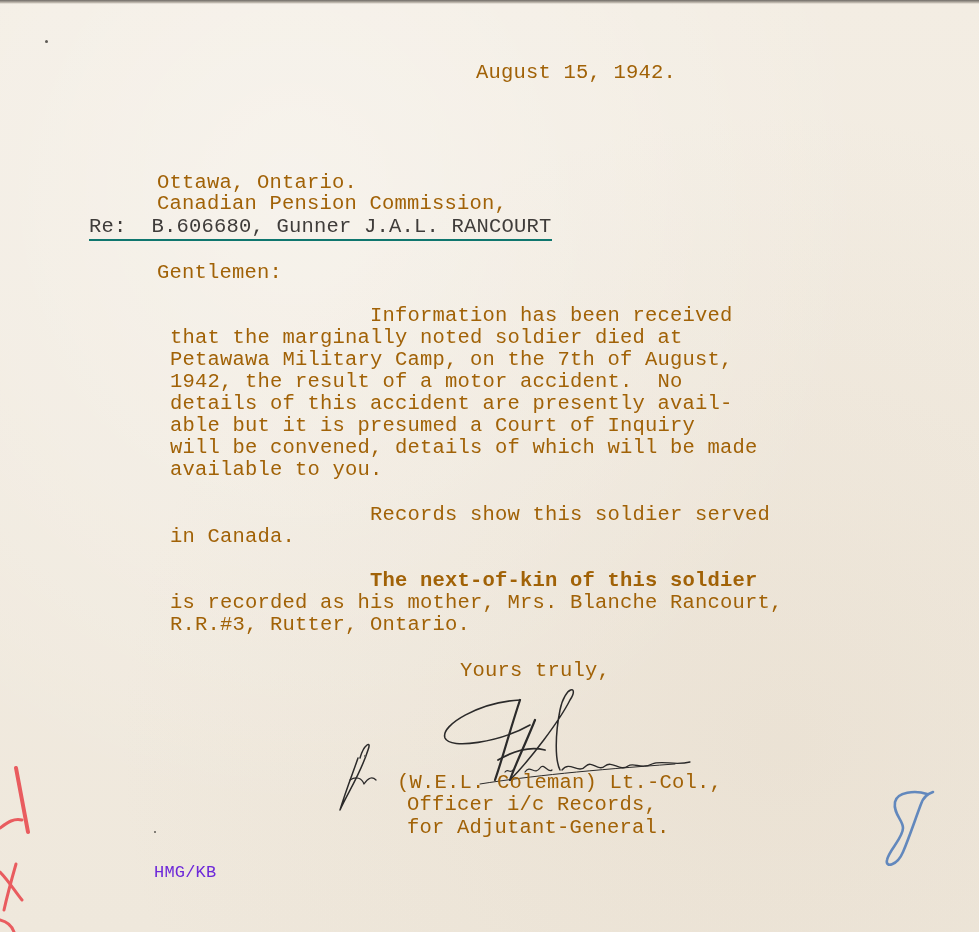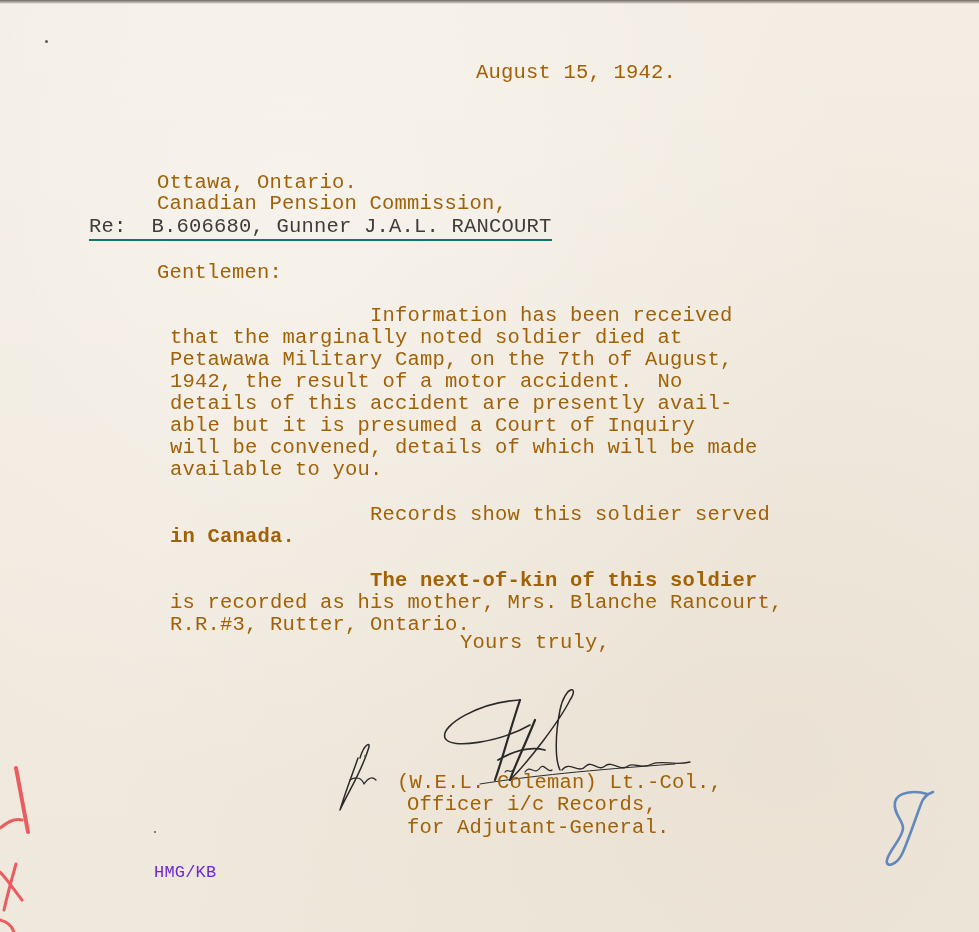--- a/index.html
+++ b/index.html
@@ -42,21 +42,21 @@
     .addr1 { left: 157px; top: 149px; margin-top: 44px; }
     .addr2 { left: 157px; top: 172px; }
     .re {
       left: 89px; top: 216px;
       border-bottom: 2px solid #0f766e;
       padding-bottom: 1px;
       color: #3f3c3a;
     }
     .salutation { left: 157px; top: 262px; }
     .p { left: 170px; }
-    .closing { left: 460px; top: 632px; }
+    .closing { left: 460px; top: 660px; }
     .sig1 { left: 397px; top: 772px; }
     .sig2 { left: 407px; top: 794px; }
     .sig3 { left: 407px; top: 817px; }
     .initials {
       left: 154px; top: 862px;
       font-size: 17px;
       color: #6d28d9;
     }
     .signature {
       position: absolute;
@@ -98,21 +98,21 @@
 <div class="line p" style="top:305px;">                Information has been received</div>
 <div class="line p" style="top:327px;">that the marginally noted soldier died at</div>
 <div class="line p" style="top:349px;">Petawawa Military Camp, on the 7th of August,</div>
 <div class="line p" style="top:371px;">1942, the result of a motor accident.  No</div>
 <div class="line p" style="top:393px;">details of this accident are presently avail-</div>
 <div class="line p" style="top:415px;">able but it is presumed a Court of Inquiry</div>
 <div class="line p" style="top:437px;">will be convened, details of which will be made</div>
 <div class="line p" style="top:459px;">available to you.</div>
 
 <div class="line p" style="top:504px;">                Records show this soldier served</div>
-<div class="line p" style="top:526px;font-weight:bold;">in Canada.</div>
+<div class="line p" style="top:526px;">in Canada.</div>
 
 <div class="line p" style="top:570px;font-weight:bold;">                The next-of-kin of this soldier</div>
 <div class="line p" style="top:592px;">is recorded as his mother, Mrs. Blanche Rancourt,</div>
 <div class="line p" style="top:614px;">R.R.#3, Rutter, Ontario.</div>
 
 <div class="line closing">Yours truly,</div>
 
 <svg class="signature" viewBox="0 0 400 140">
   <g fill="none" stroke="#2b2a2a" stroke-linecap="round" stroke-linejoin="round">
 

